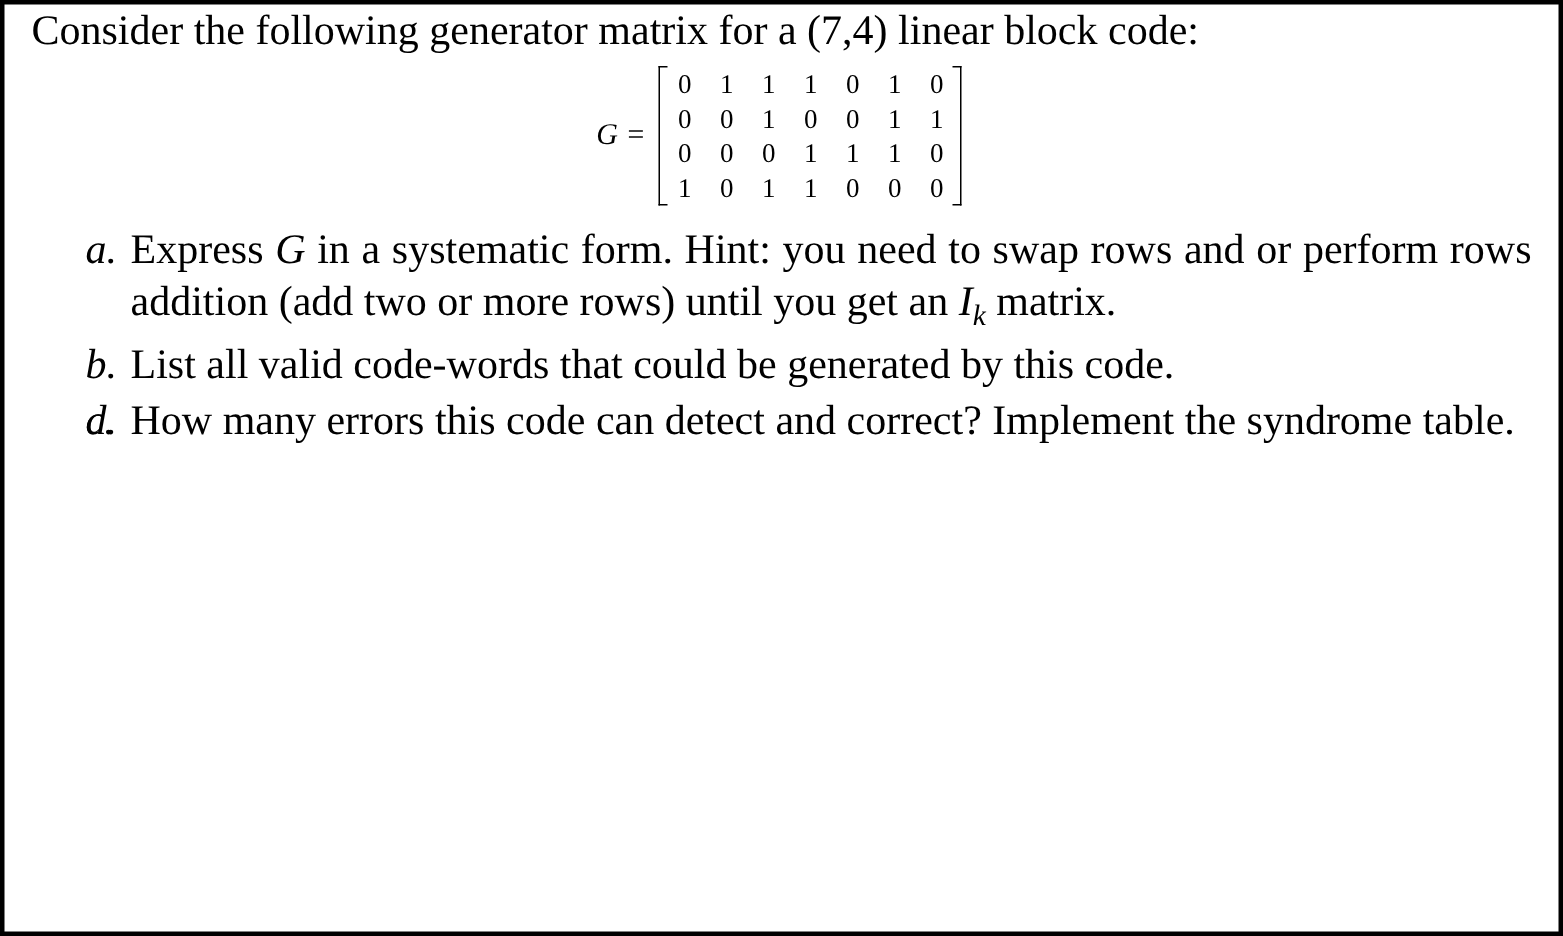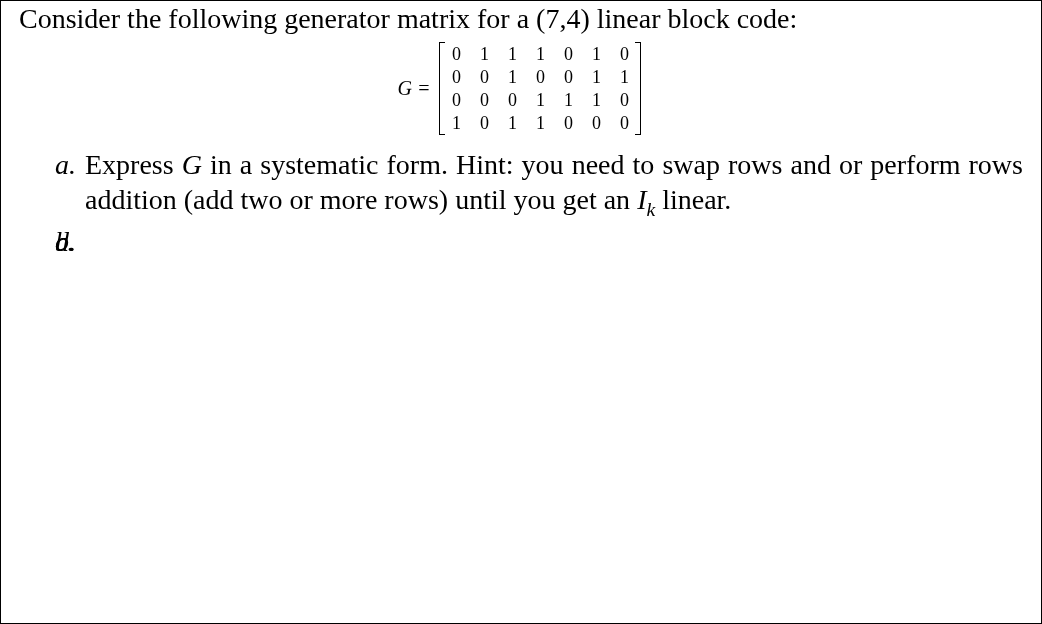--- a/index.html
+++ b/index.html
@@ -9,21 +9,21 @@
     }
     body {
       font-family: 'Times New Roman', Times, serif;
       font-size: 28px;
       color: #000;
       background: #fff;
       width: 1042px;
       height: 624px;
     }
     .container {
-      border: 1px solid #000000;
+      border: 3px solid #000000;
       padding: 0 18px 10px 18px;
       width: 100%;
       height: 100%;
     }
     .intro {
       font-size: 28px;
       line-height: 1.25;
       margin-bottom: 4px;
     }
     .matrix-row {
@@ -175,26 +175,28 @@
       </div>
       <div class="bracket-right">
           <span class="bracket-right-bottom"></span>
         </div>
     </div>
   </div>
 
   <ol class="problem-list">
     <li>
       <span class="marker">a.</span>
-      <span>Express </span><span class="gmatrix-var">G</span><span> in a systematic form. Hint: you need to swap rows and or perform rows addition (add two or more rows) until you get an </span><span class="ik"><span>I</span><sub>k</sub></span><span> linear.</span>
+      <span>Express </span><span class="gmatrix-var">G</span><span> in a systematic form. Hint: you need to swap rows and or perform rows addition (add two or more rows) until you get an </span><span class="ik"><span>I</span><sub>k</sub></span><span> matrix.</span>
     </li>
     <li>
       <span class="marker">b.</span>
+      <span>List all valid code-words that could be generated by this code.</span>
     </li>
     <li>
       <span class="marker">c.</span>
     </li>
     <li>
       <span class="marker">d.</span>
+      <span>How many errors this code can detect and correct? Implement the syndrome table.</span>
     </li>
   </ol>
 
 </div>
 
 </body></html>

